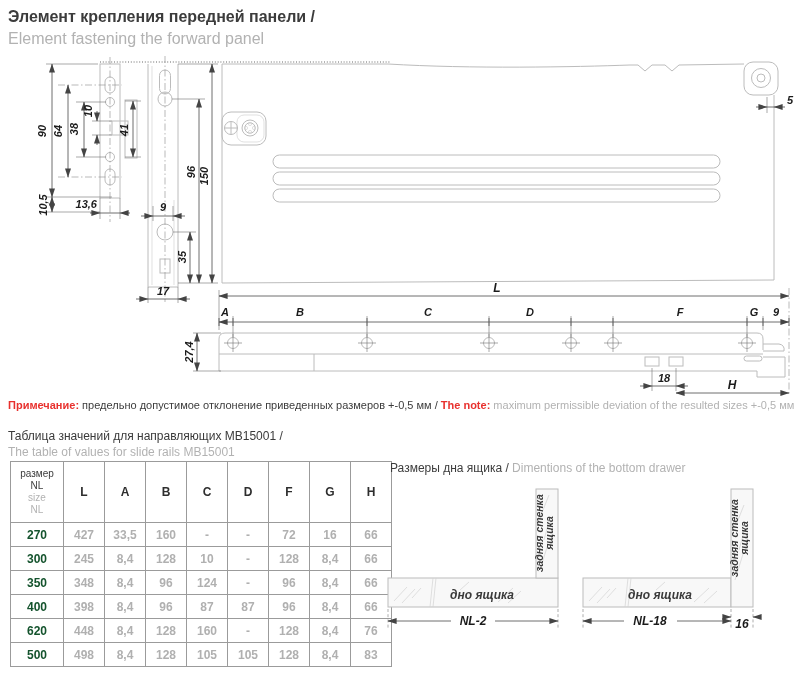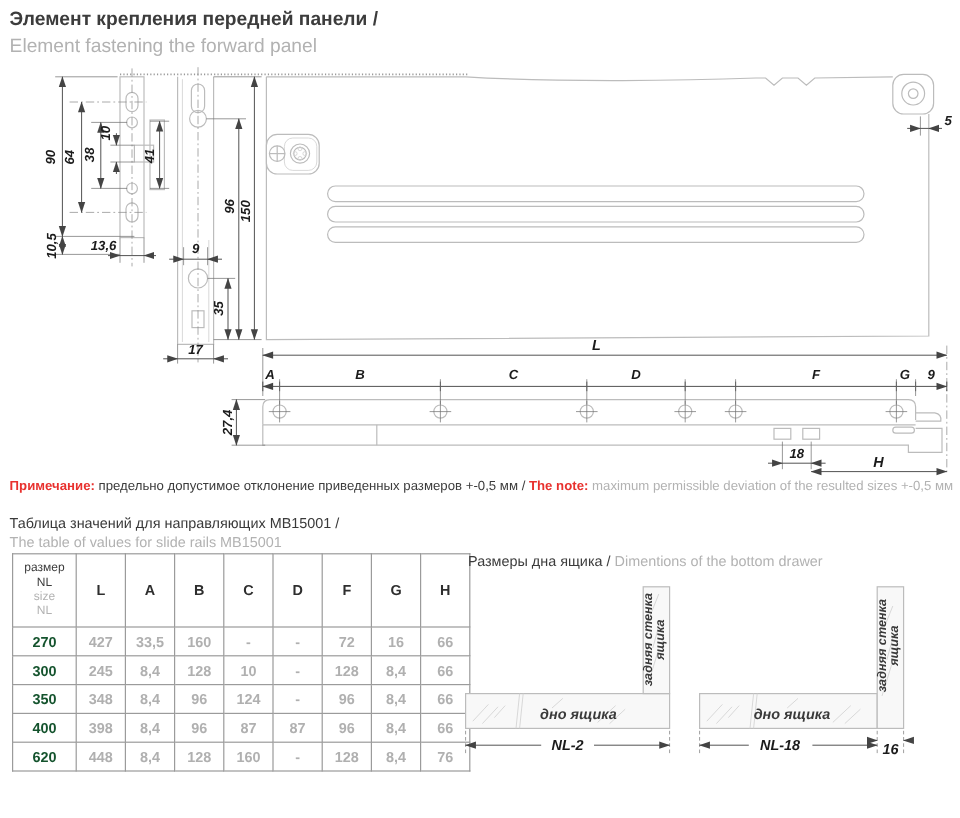--- a/index.html
+++ b/index.html
@@ -345,20 +345,31 @@
         <td class="size">620</td>
         <td>448</td>
         <td>8,4</td>
         <td>128</td>
         <td>160</td>
         <td>-</td>
         <td>128</td>
         <td>8,4</td>
         <td>76</td>
       </tr>
+      <tr>
+        <td class="size">500</td>
+        <td>498</td>
+        <td>8,4</td>
+        <td>128</td>
+        <td>105</td>
+        <td>105</td>
+        <td>128</td>
+        <td>8,4</td>
+        <td>83</td>
+      </tr>
     </tbody>
   </table>
 
   <div class="abs drawer-title">
     <span class="b">Размеры дна ящика / </span><span class="g">Dimentions of the bottom drawer</span>
   </div>
 
   <svg style="left:385px;top:483px" width="415" height="152" viewBox="385 483 415 152">
     <defs>
       <marker id="d-ae" markerWidth="10" markerHeight="8" refX="8.6" refY="4" orient="auto" markerUnits="userSpaceOnUse">

